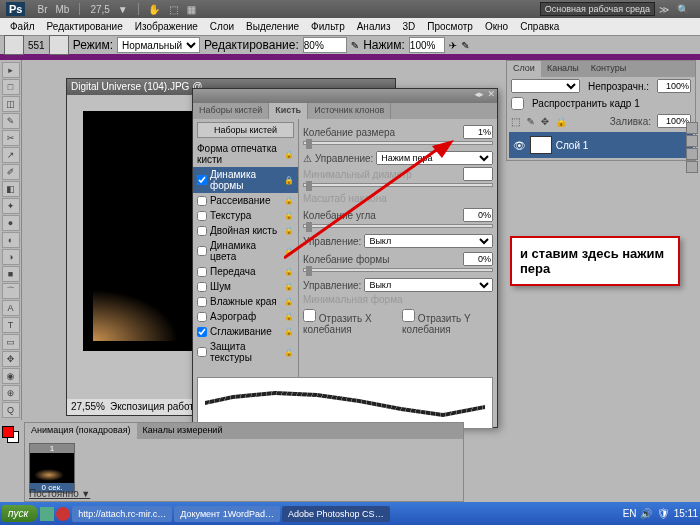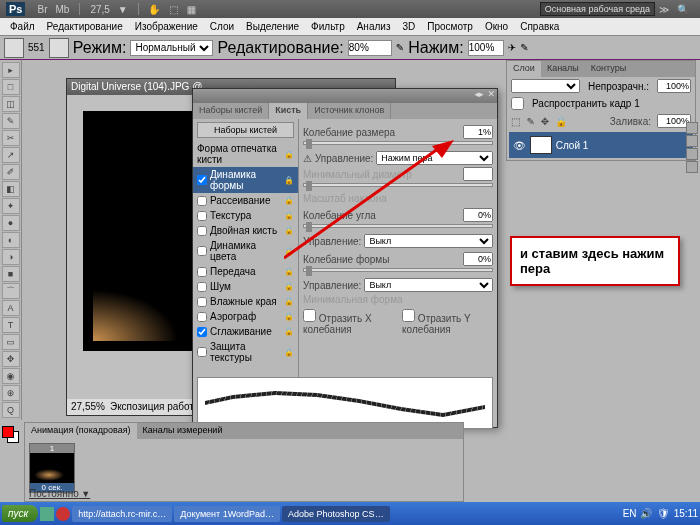--- a/index.html
+++ b/index.html
@@ -4,23 +4,23 @@
 <style>
 *{box-sizing:border-box;margin:0;padding:0;font-family:Tahoma,sans-serif;font-size:10px;}
 body{width:700px;height:525px;background:#b8b8b8;overflow:hidden;position:relative;}
 .top-bar{height:18px;background:linear-gradient(#6a6a6a,#535353);display:flex;align-items:center;padding:0 6px;color:#ddd;}
 .top-bar .ps{background:#1a3d5c;color:#fff;padding:1px 3px;font-weight:bold;font-size:11px;margin-right:8px;}
 .top-bar .sep{width:1px;height:12px;background:#888;margin:0 6px;}
 .top-bar .item{margin:0 4px;color:#ccc;}
 .top-bar .workspace{margin-left:auto;background:#444;border:1px solid #222;padding:1px 4px;font-size:9px;}
 .menu-bar{height:18px;background:#eaeaea;display:flex;align-items:center;padding:0 4px;border-bottom:1px solid #888;}
 .menu-bar span{padding:2px 6px;}
-.opt-bar{height:24px;background:#b8b8b8;display:flex;align-items:center;padding:0 4px;border-bottom:1px solid #701a75;gap:4px;}
+.opt-bar{height:24px;background:#b8b8b8;display:flex;align-items:center;padding:0 4px;border-bottom:6px solid #701a75;gap:4px;}
 .opt-bar .brush{width:20px;height:20px;border:1px solid #666;background:#ddd;}
-.opt-bar label{font-size:16px;text-align:right;}
+.opt-bar label{font-size:12px;text-align:right;}
 .opt-bar select,.opt-bar input[type=text]{font-size:10px;height:16px;border:1px solid #888;background:#fff;}
 .main{position:relative;height:444px;}
 .tools-l{position:absolute;left:0;top:0;width:22px;height:360px;background:#b8b8b8;border-right:1px solid #888;display:flex;flex-direction:column;align-items:center;padding-top:2px;gap:1px;}
 .tools-l .t{width:18px;height:16px;background:#c4c4c4;border:1px solid #999;display:flex;align-items:center;justify-content:center;font-size:9px;color:#444;}
 .swatch{position:absolute;left:2px;top:366px;width:18px;height:18px;}
 .swatch .fg{width:12px;height:12px;background:#f00;border:1px solid #000;position:absolute;}
 .swatch .bg{width:12px;height:12px;background:#fff;border:1px solid #000;position:absolute;left:5px;top:5px;}
 .doc-win{position:absolute;left:66px;top:18px;width:330px;height:338px;background:#c0c0c0;border:1px solid #333;}
 .doc-win .title{height:16px;background:linear-gradient(#7a7a7a,#5c5c5c);color:#fff;font-size:10px;padding:2px 4px;}
 .doc-win .canvas{margin:16px;width:120px;height:240px;background:#000;position:relative;}

